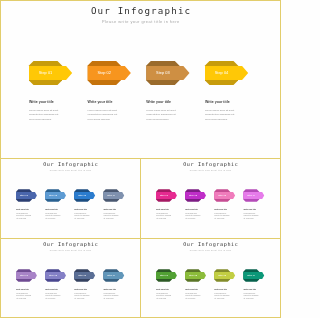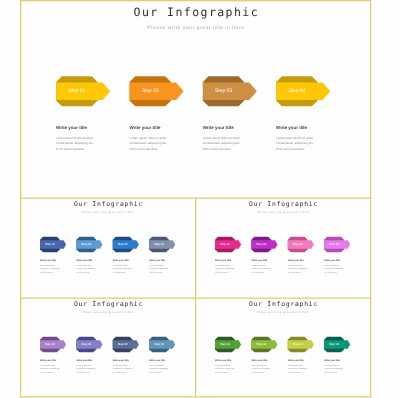--- a/index.html
+++ b/index.html
@@ -1,17 +1,17 @@
 <!DOCTYPE html>
 <html><head>
 <meta charset="utf-8">
 <style>
   html,body{margin:0;padding:0;}
   body{width:281px;height:318px;background:#fefefe;font-family:"Liberation Sans",sans-serif;overflow:hidden;-webkit-font-smoothing:antialiased;}
-  .page{position:absolute;left:16px;top:0;width:281px;height:318px;will-change:opacity;}
+  .page{position:absolute;left:0;top:0;width:281px;height:318px;will-change:opacity;}
   .frame{position:absolute;left:0;top:0;width:281px;height:318px;box-sizing:border-box;border:1.5px solid #e2cd6c;pointer-events:none;}
   .hdiv{position:absolute;left:0;width:281px;height:1.4px;background:#e2cd6c;}
   .vdiv{position:absolute;top:158px;left:139.8px;width:1.4px;height:160px;background:#e2cd6c;}
 
   .ttl{position:absolute;text-align:center;color:#2f2f2f;font-family:"DejaVu Sans Mono",monospace;white-space:nowrap;}
   .sub{position:absolute;text-align:center;color:#a6a6a6;white-space:nowrap;}
 
   .hero-title{left:0;width:281px;top:5.2px;font-size:9.2px;letter-spacing:1.16px;text-indent:1.16px;}
   .hero-sub{left:0;width:281px;top:19.2px;font-size:3.9px;letter-spacing:.48px;text-indent:.48px;}
 

